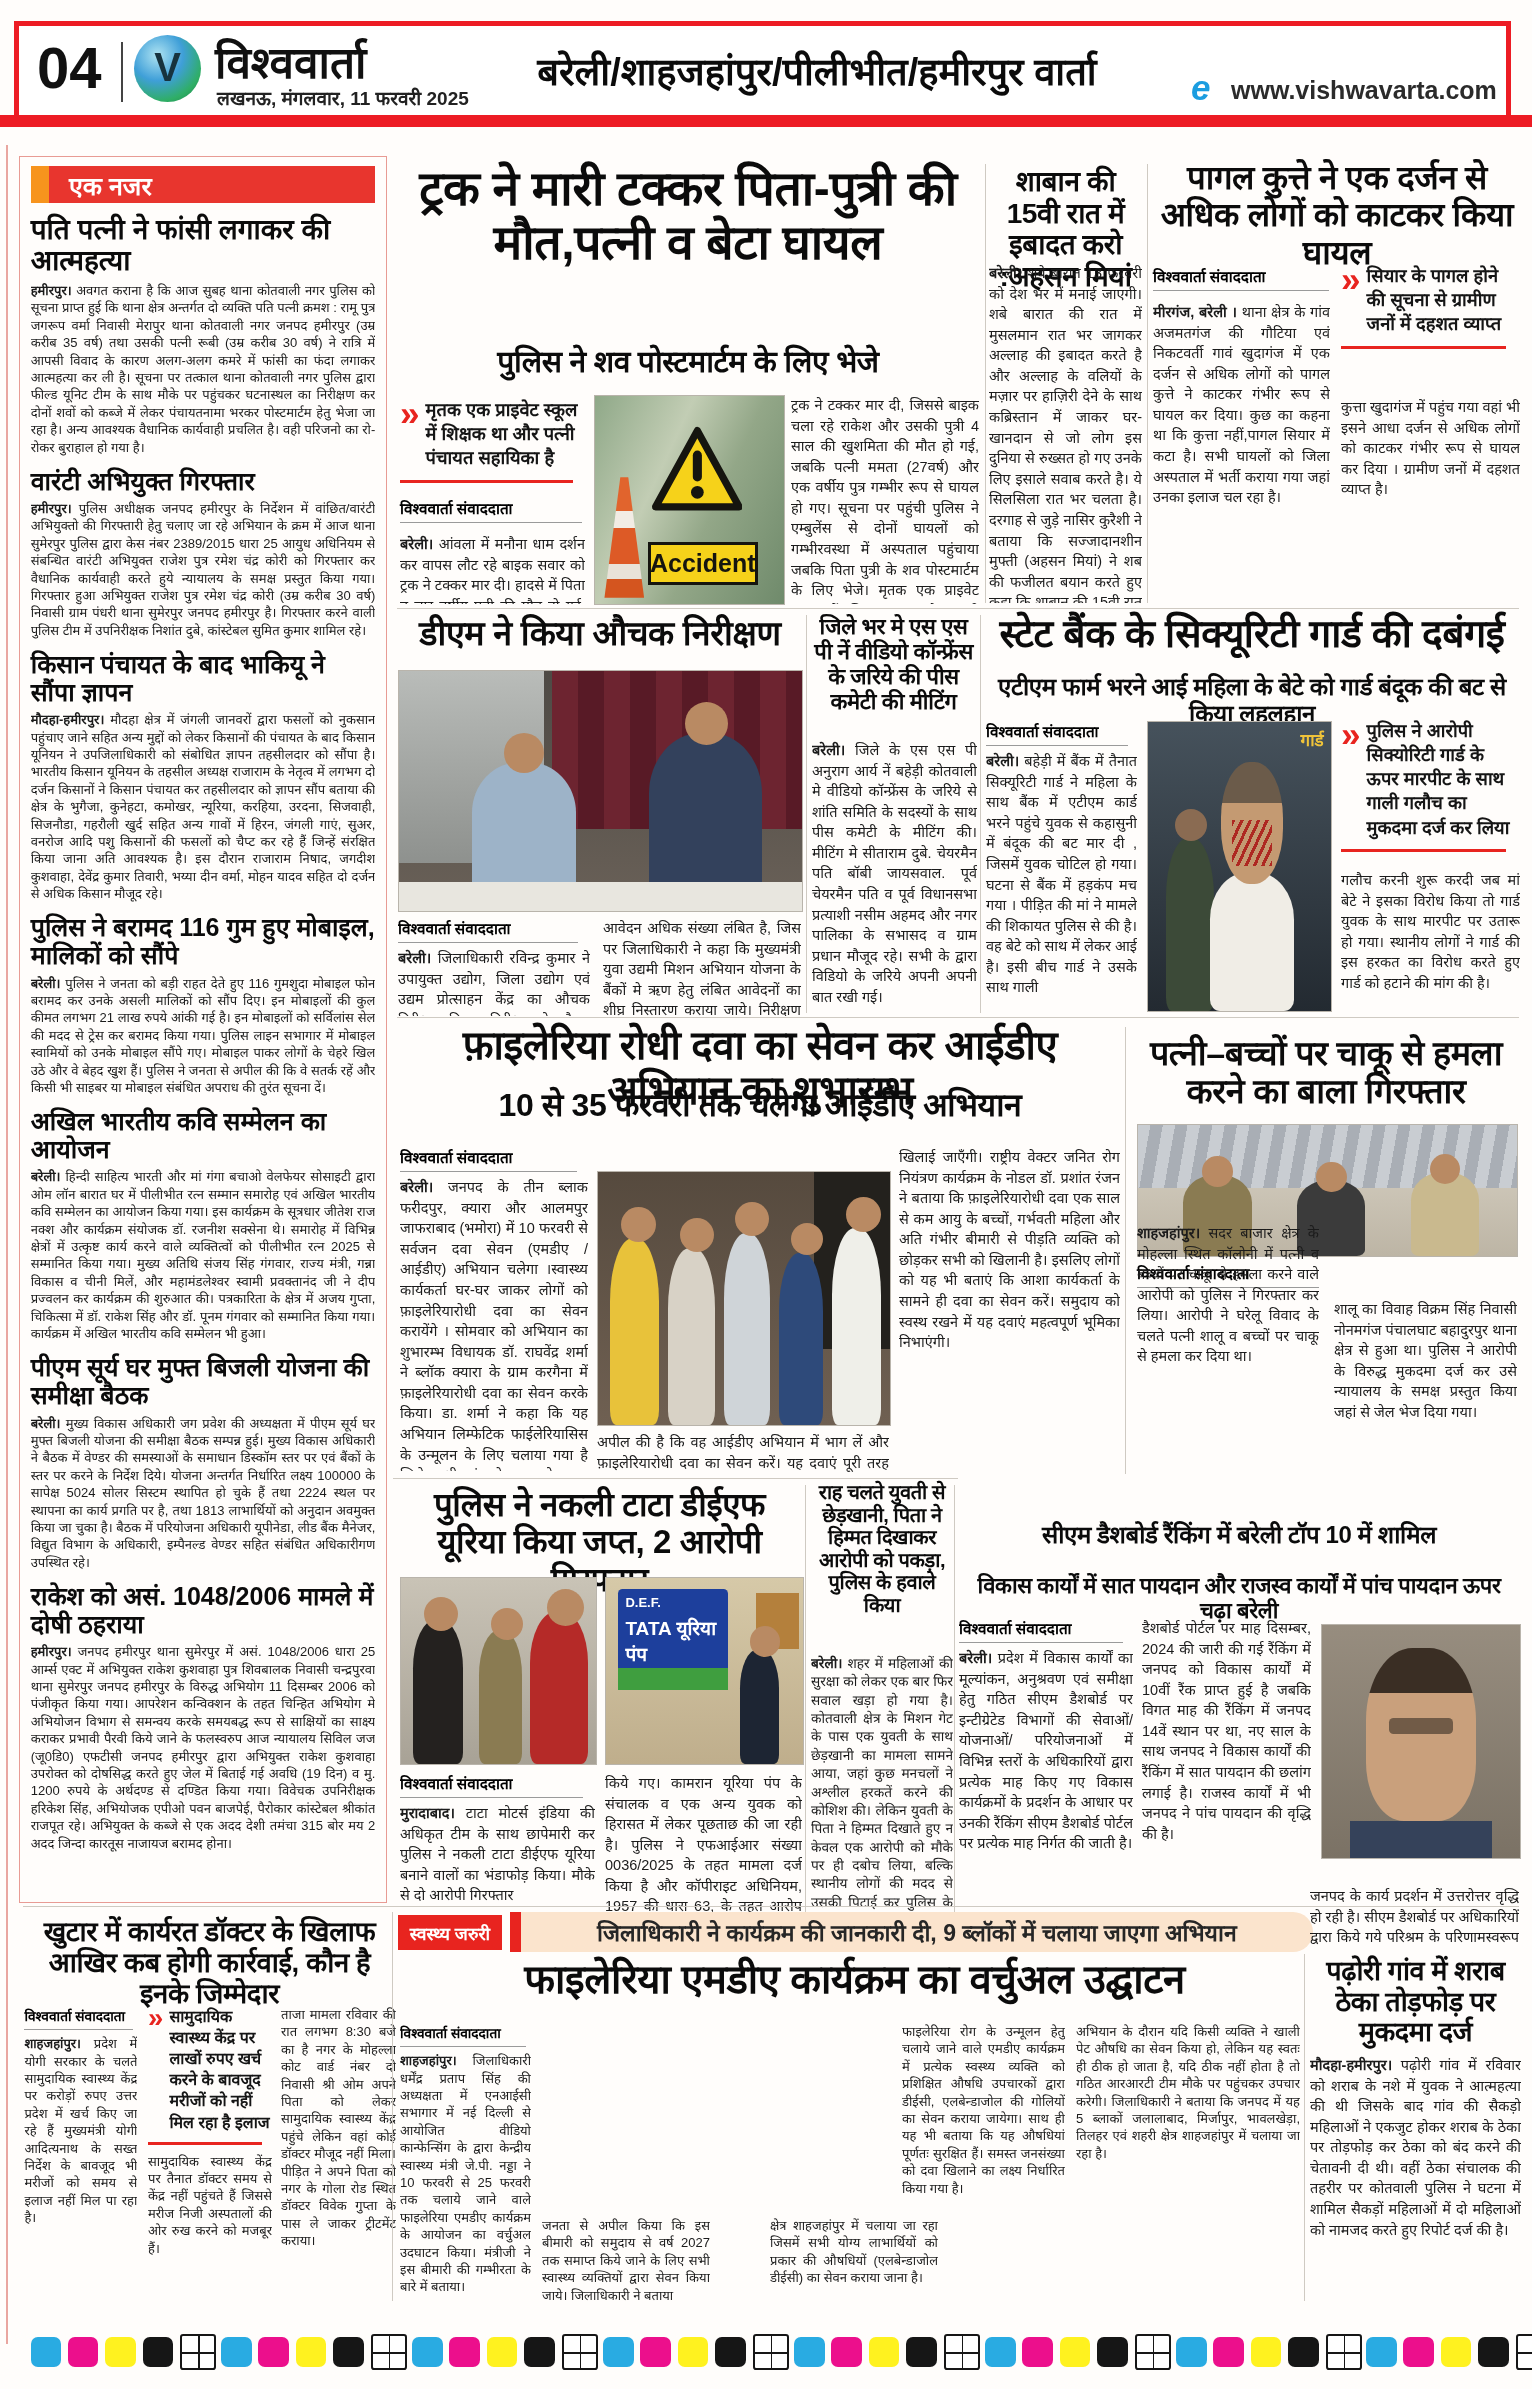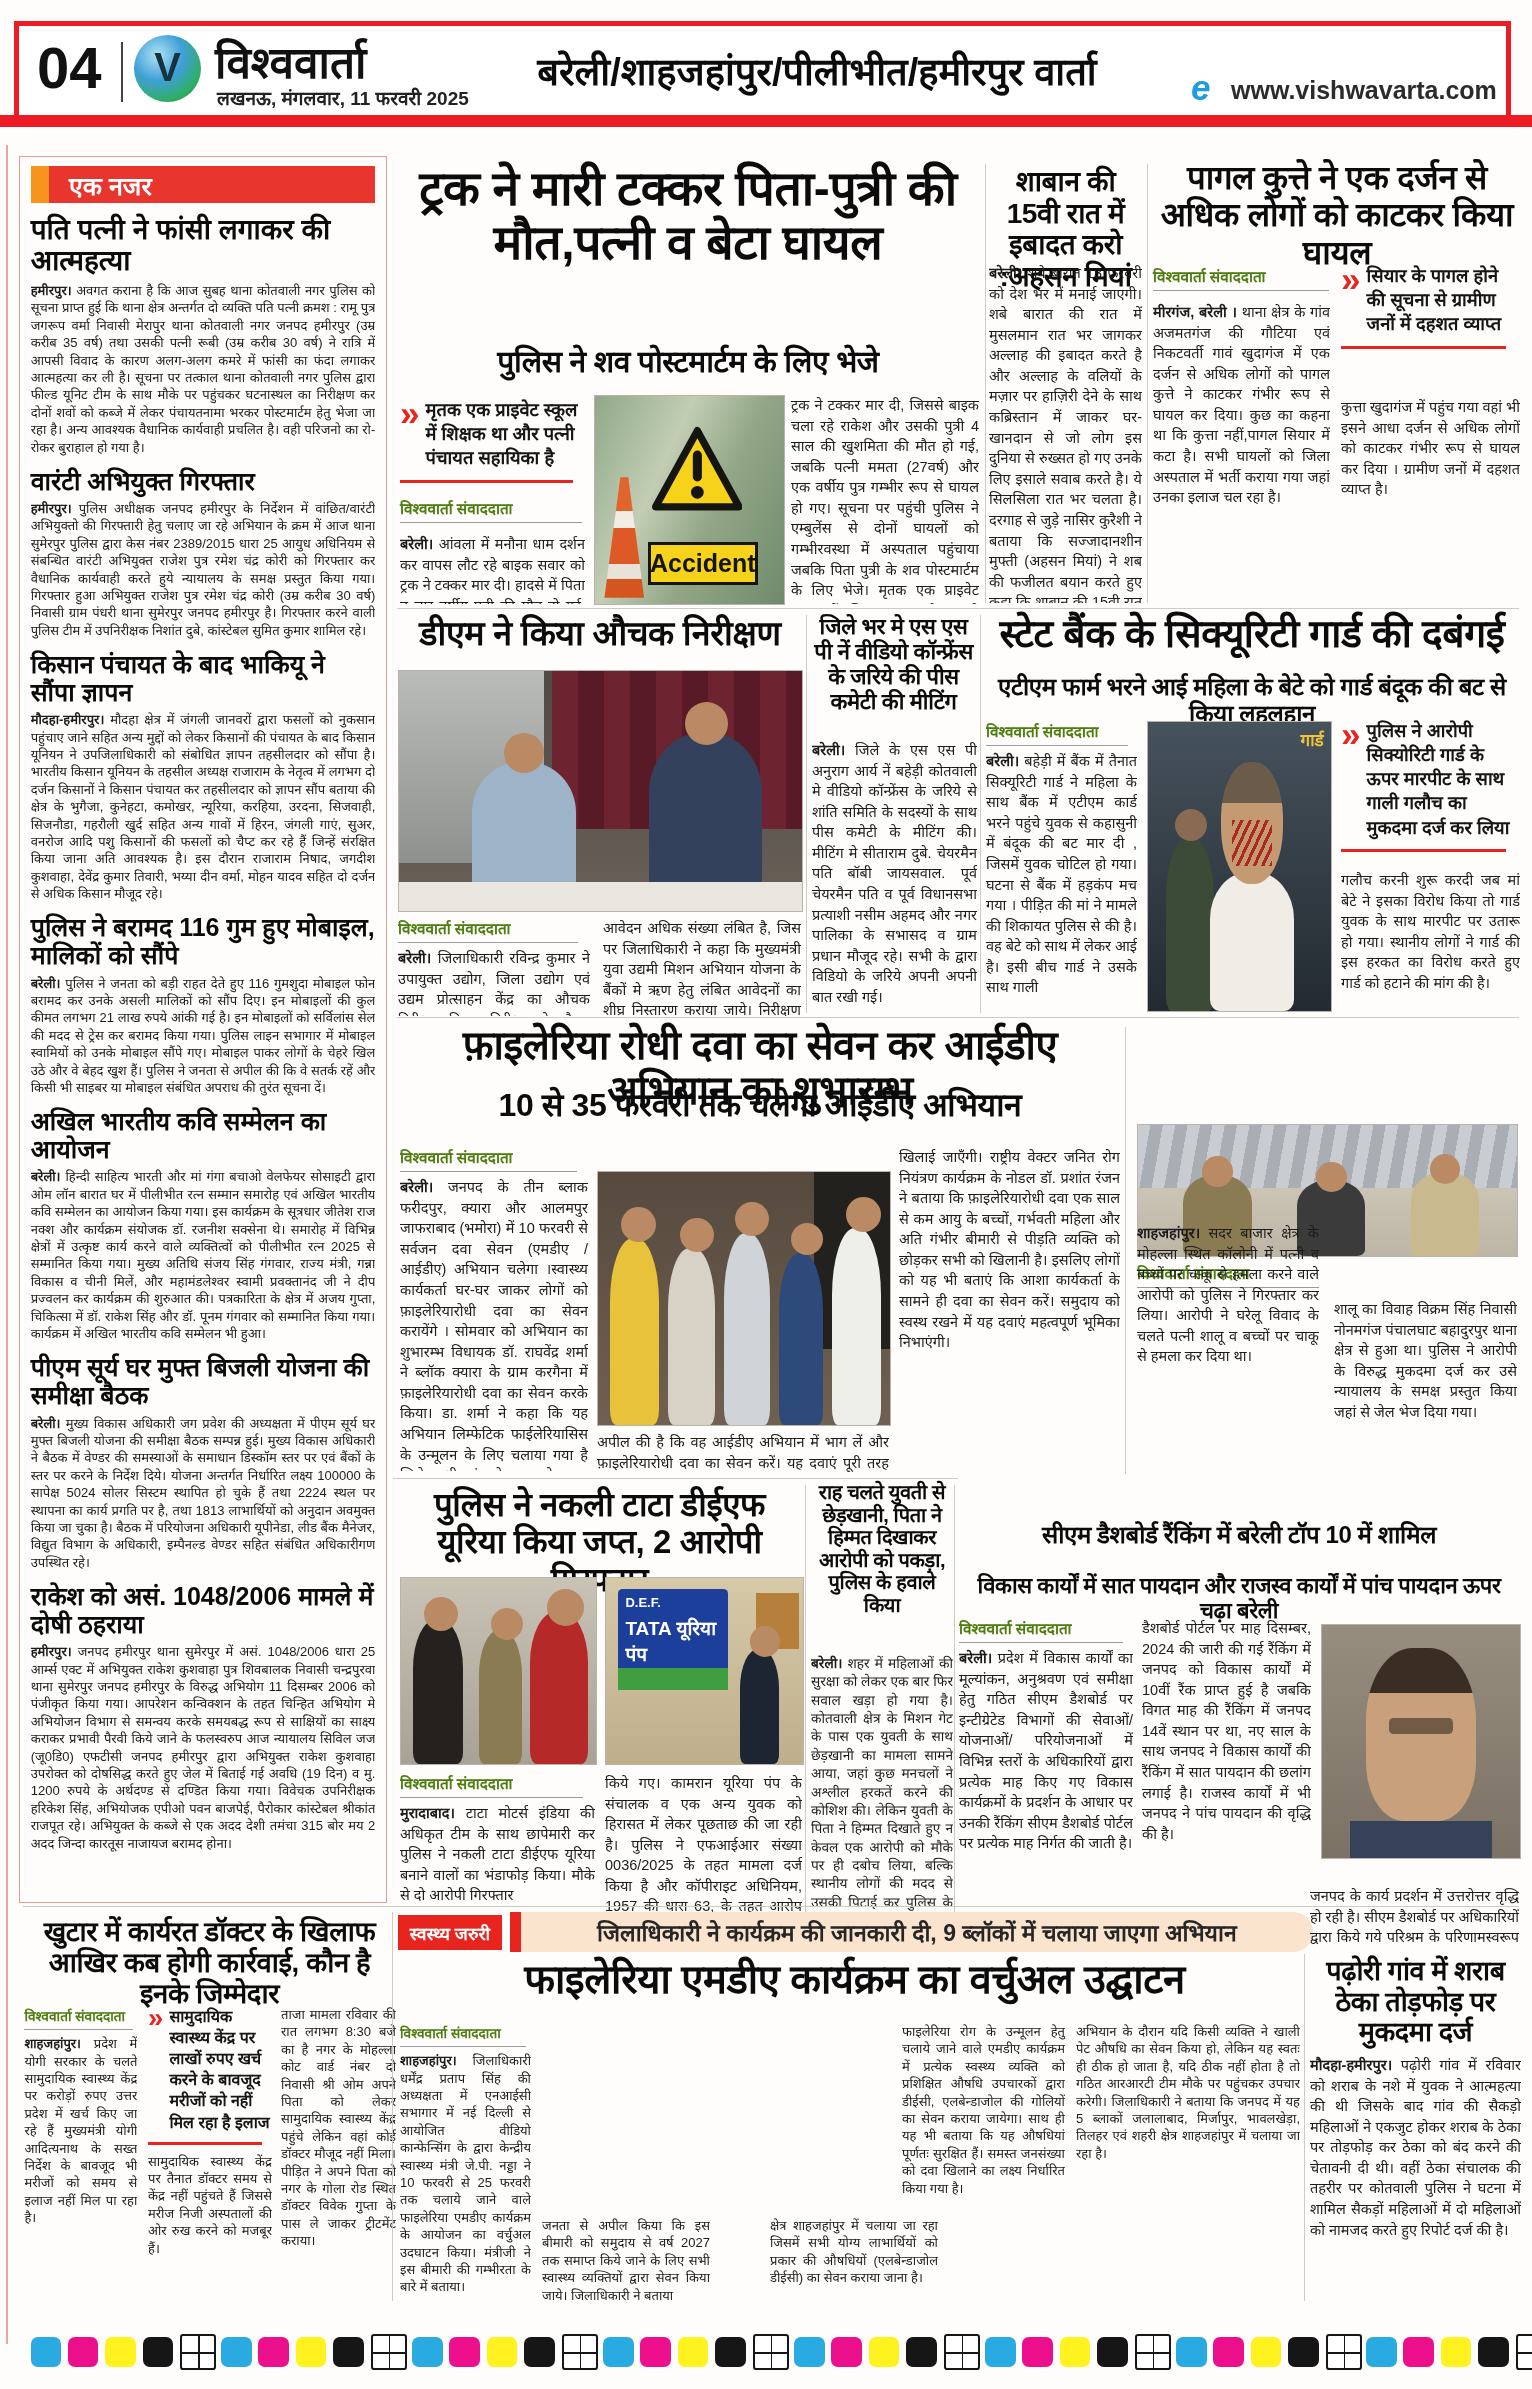--- a/index.html
+++ b/index.html
@@ -3,21 +3,21 @@
 <meta charset="utf-8">
 <style>
   html,body{margin:0;padding:0;background:#e9e6e0;}
   .page{position:relative;width:1533px;height:2389px;background:#fffdfb;margin:0 auto;
         font-family:"Liberation Sans","DejaVu Sans",sans-serif;color:#141414;overflow:hidden;}
   .abs{position:absolute;}
   .hl{font-weight:bold;color:#0b0b0b;line-height:1.13;text-align:center;letter-spacing:-0.4px;}
   .bodytxt{font-size:14.5px;line-height:1.42;text-align:justify;color:#1b1b1b;overflow:hidden;}
   .sm{font-size:13px;line-height:1.34;}
   .dl{font-weight:bold;}
-  .byline{font-weight:bold;font-size:15.3px;color:#4d7c0f;border-bottom:1.5px solid #9a9a9a;
+  .byline{font-weight:bold;font-size:15.3px;color:#000000;border-bottom:1.5px solid #9a9a9a;
           padding-bottom:3.8px;margin-bottom:5.3px;display:block;}
   .pq{display:flex;gap:6.1px;align-items:flex-start;}
   .pq .chev{color:#e8241f;font-size:35px;font-weight:bold;line-height:.85;flex:0 0 auto;}
   .pq .t{font-weight:bold;font-size:18.3px;line-height:1.32;color:#151515;text-align:left;}
   .pqrule{height:3.1px;background:#e8241f;margin-top:9.2px;width:92%;}
   .photo{position:absolute;overflow:hidden;background:#9a958c;border:0.8px solid #b9b4ab;}
   .fig{position:absolute;border-radius:46% 46% 12% 12% / 34% 34% 8% 8%;}
   .head{position:absolute;border-radius:50%;background:#b98a63;}
   .vsep{position:absolute;width:0.8px;background:#cfcac2;}
   .hsep{position:absolute;height:0.8px;background:#cfcac2;}
@@ -203,20 +203,21 @@
     <div class="head" style="left:47%;top:12%;width:34px;height:34px;"></div>
     <div class="fig" style="left:62%;top:32%;width:15%;height:68%;background:#2e4a7a;"></div>
     <div class="head" style="left:66%;top:20%;width:32px;height:32px;"></div>
     <div class="fig" style="left:80%;top:22%;width:17%;height:78%;background:#efefe9;"></div>
     <div class="head" style="left:85%;top:10%;width:35px;height:35px;"></div>
   </div>
   <div class="abs bodytxt" style="left:597px;top:1432px;width:292px;height:40px;">अपील की है कि वह आईडीए अभियान में भाग लें और फ़ाइलेरियारोधी दवा का सेवन करें। यह दवाएं पूरी तरह सुरक्षित हैं और लिम्फेटिक फ़ाइलेरियासिस के प्रसार को रोकने में मदद करेंगी और समुदाय को स्वस्थ रखने में महत्वपूर्ण भूमिका निभाएंगी। यह दवाएं निशुल्क</div>
   <div class="abs bodytxt" style="left:899px;top:1147px;width:221px;height:325px;">खिलाई जाएँगी। राष्ट्रीय वेक्टर जनित रोग नियंत्रण कार्यक्रम के नोडल डॉ. प्रशांत रंजन ने बताया कि फ़ाइलेरियारोधी दवा एक साल से कम आयु के बच्चों, गर्भवती महिला और अति गंभीर बीमारी से पीड़ति व्यक्ति को छोड़कर सभी को खिलानी है। इसलिए लोगों को यह भी बताएं कि आशा कार्यकर्ता के सामने ही दवा का सेवन करें। समुदाय को स्वस्थ रखने में यह दवाएं महत्वपूर्ण भूमिका निभाएंगी।</div>
 
   <div class="vsep" style="left:1125px;top:1027px;height:447px;"></div>
+  <div class="abs hl" style="left:1133px;top:1034px;width:386px;font-size:34px;">पत्नी–बच्चों पर चाकू से हमला करने का बाला गिरफ्तार</div>
   <div class="photo" style="left:1137px;top:1124px;width:379px;height:131px;background:linear-gradient(#d9d3c6,#bdb5a5);">
     <div class="abs" style="left:0;top:0;width:100%;height:48%;background:repeating-linear-gradient(100deg,#c9cdd2 0 12.2px,#a9aeb5 12.2px 24.4px);"></div>
     <div class="fig" style="left:12%;top:38%;width:18%;height:62%;background:#8a7b52;"></div>
     <div class="head" style="left:17%;top:24%;width:30.5px;height:30.5px;"></div>
     <div class="fig" style="left:42%;top:42%;width:18%;height:58%;background:#3b3b3b;"></div>
     <div class="head" style="left:47%;top:28%;width:30.5px;height:30.5px;"></div>
     <div class="fig" style="left:72%;top:36%;width:18%;height:64%;background:#c9b98e;"></div>
     <div class="head" style="left:77%;top:22%;width:30.5px;height:30.5px;"></div>
   </div>
   <div class="abs byline" style="left:1137px;top:1263px;width:182px;">विश्ववार्ता संवाददाता</div>

